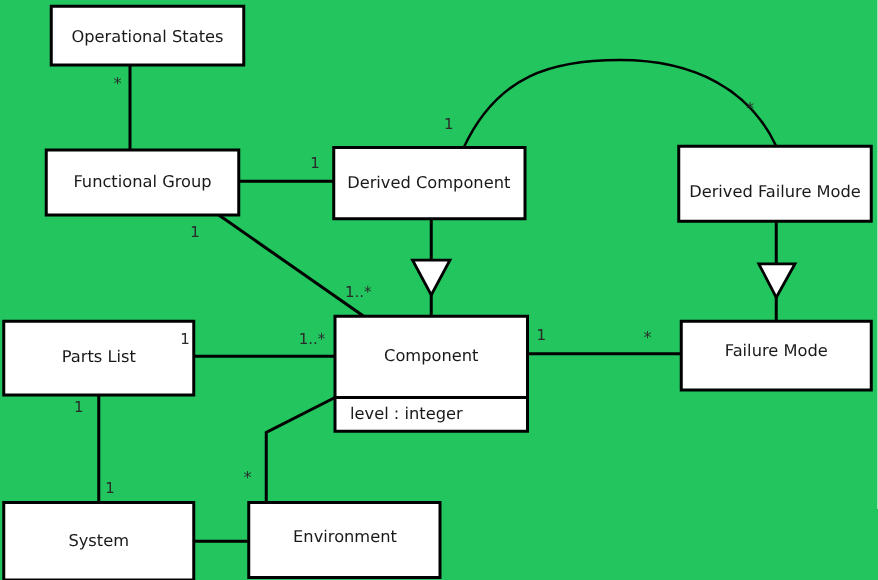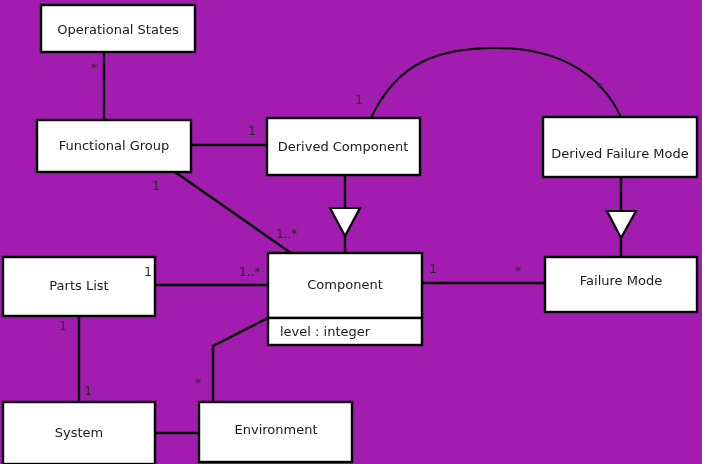--- a/index.html
+++ b/index.html
@@ -4,21 +4,21 @@
 <style>
   html, body {
     margin: 0;
     padding: 0;
     background: #ffffff;
   }
   #diagram-root {
     position: relative;
     width: 702px;
     height: 464px;
-    background: #a21caf;
+    background: #22c55e;
     font-family: "DejaVu Sans", sans-serif;
     overflow: hidden;
   }
   svg#uml-canvas {
     position: absolute;
     top: 0;
     left: 0;
     width: 702px;
     height: 464px;
     display: block;

